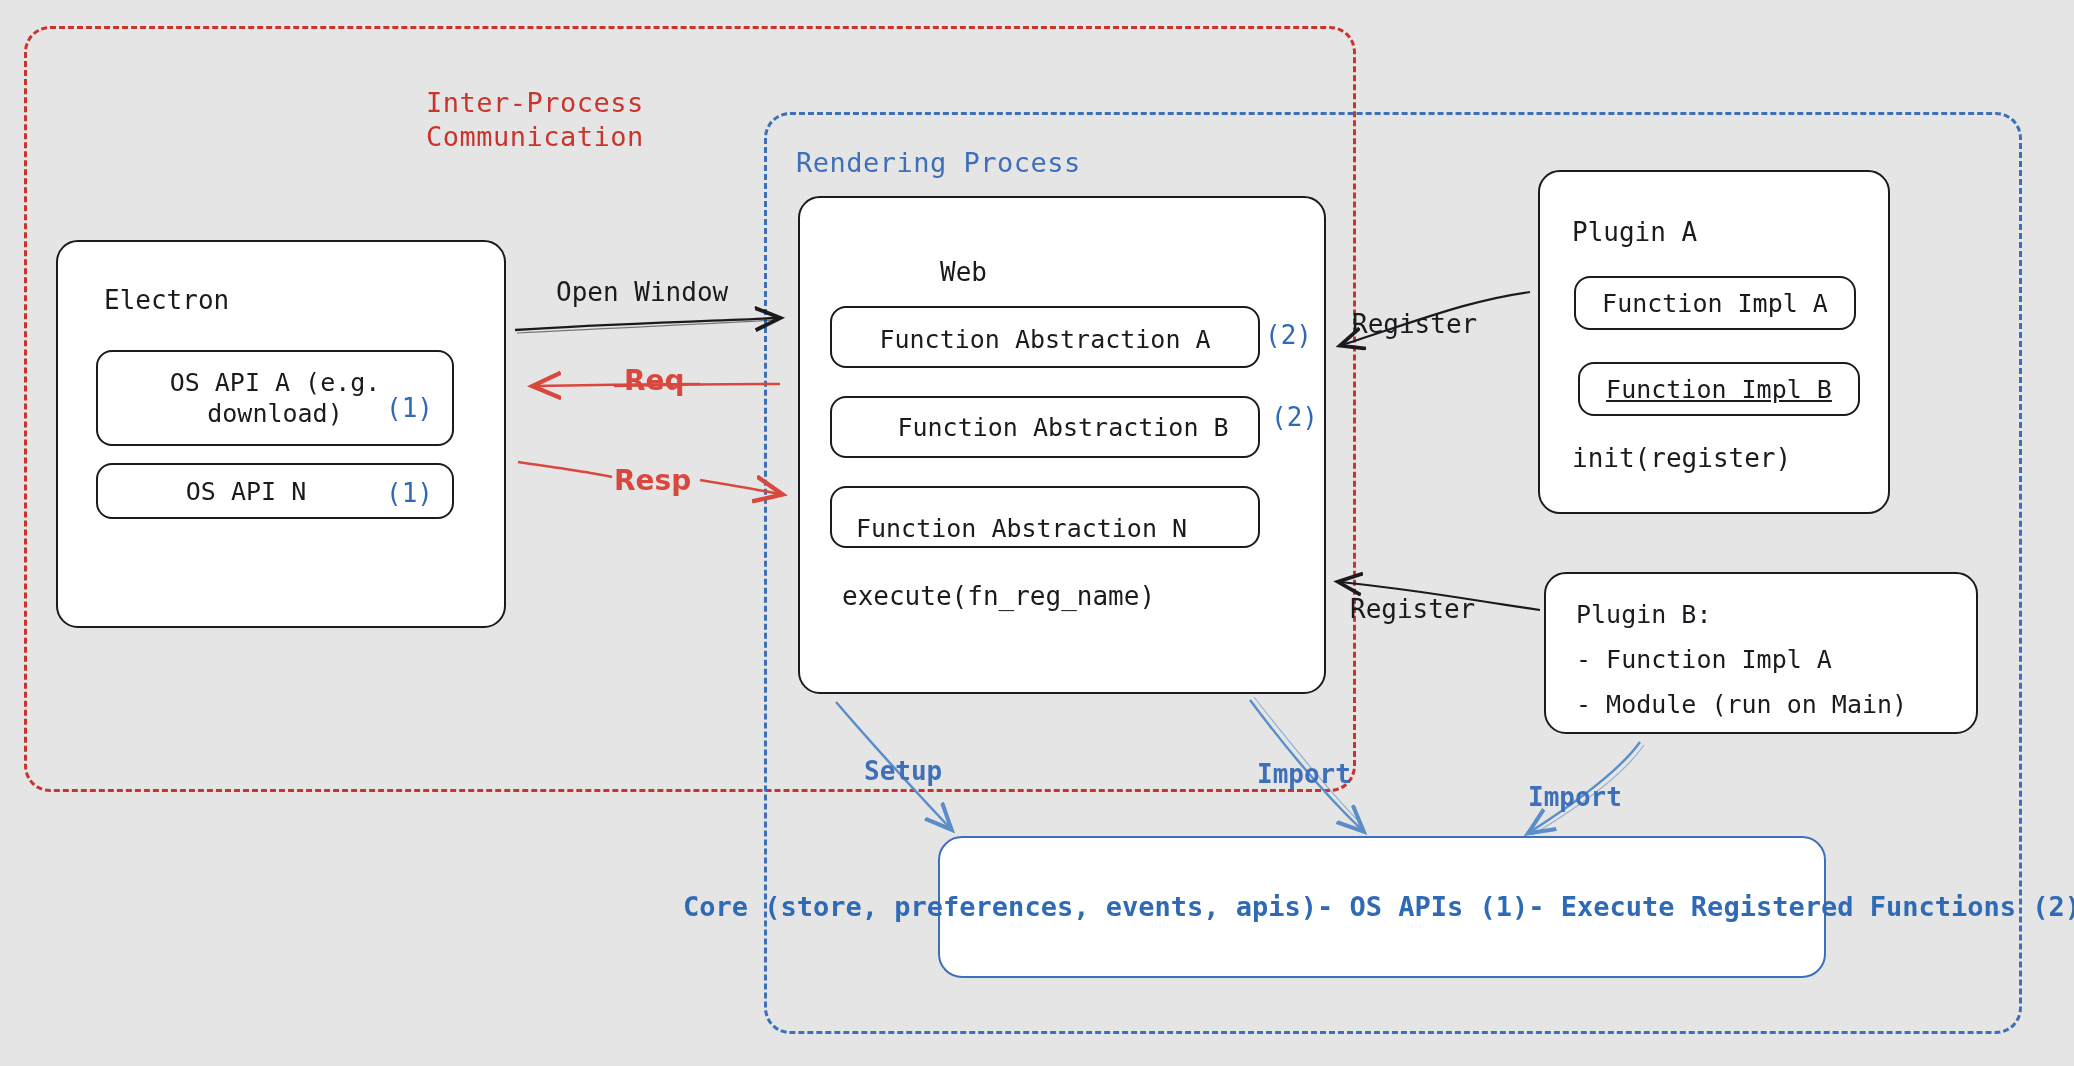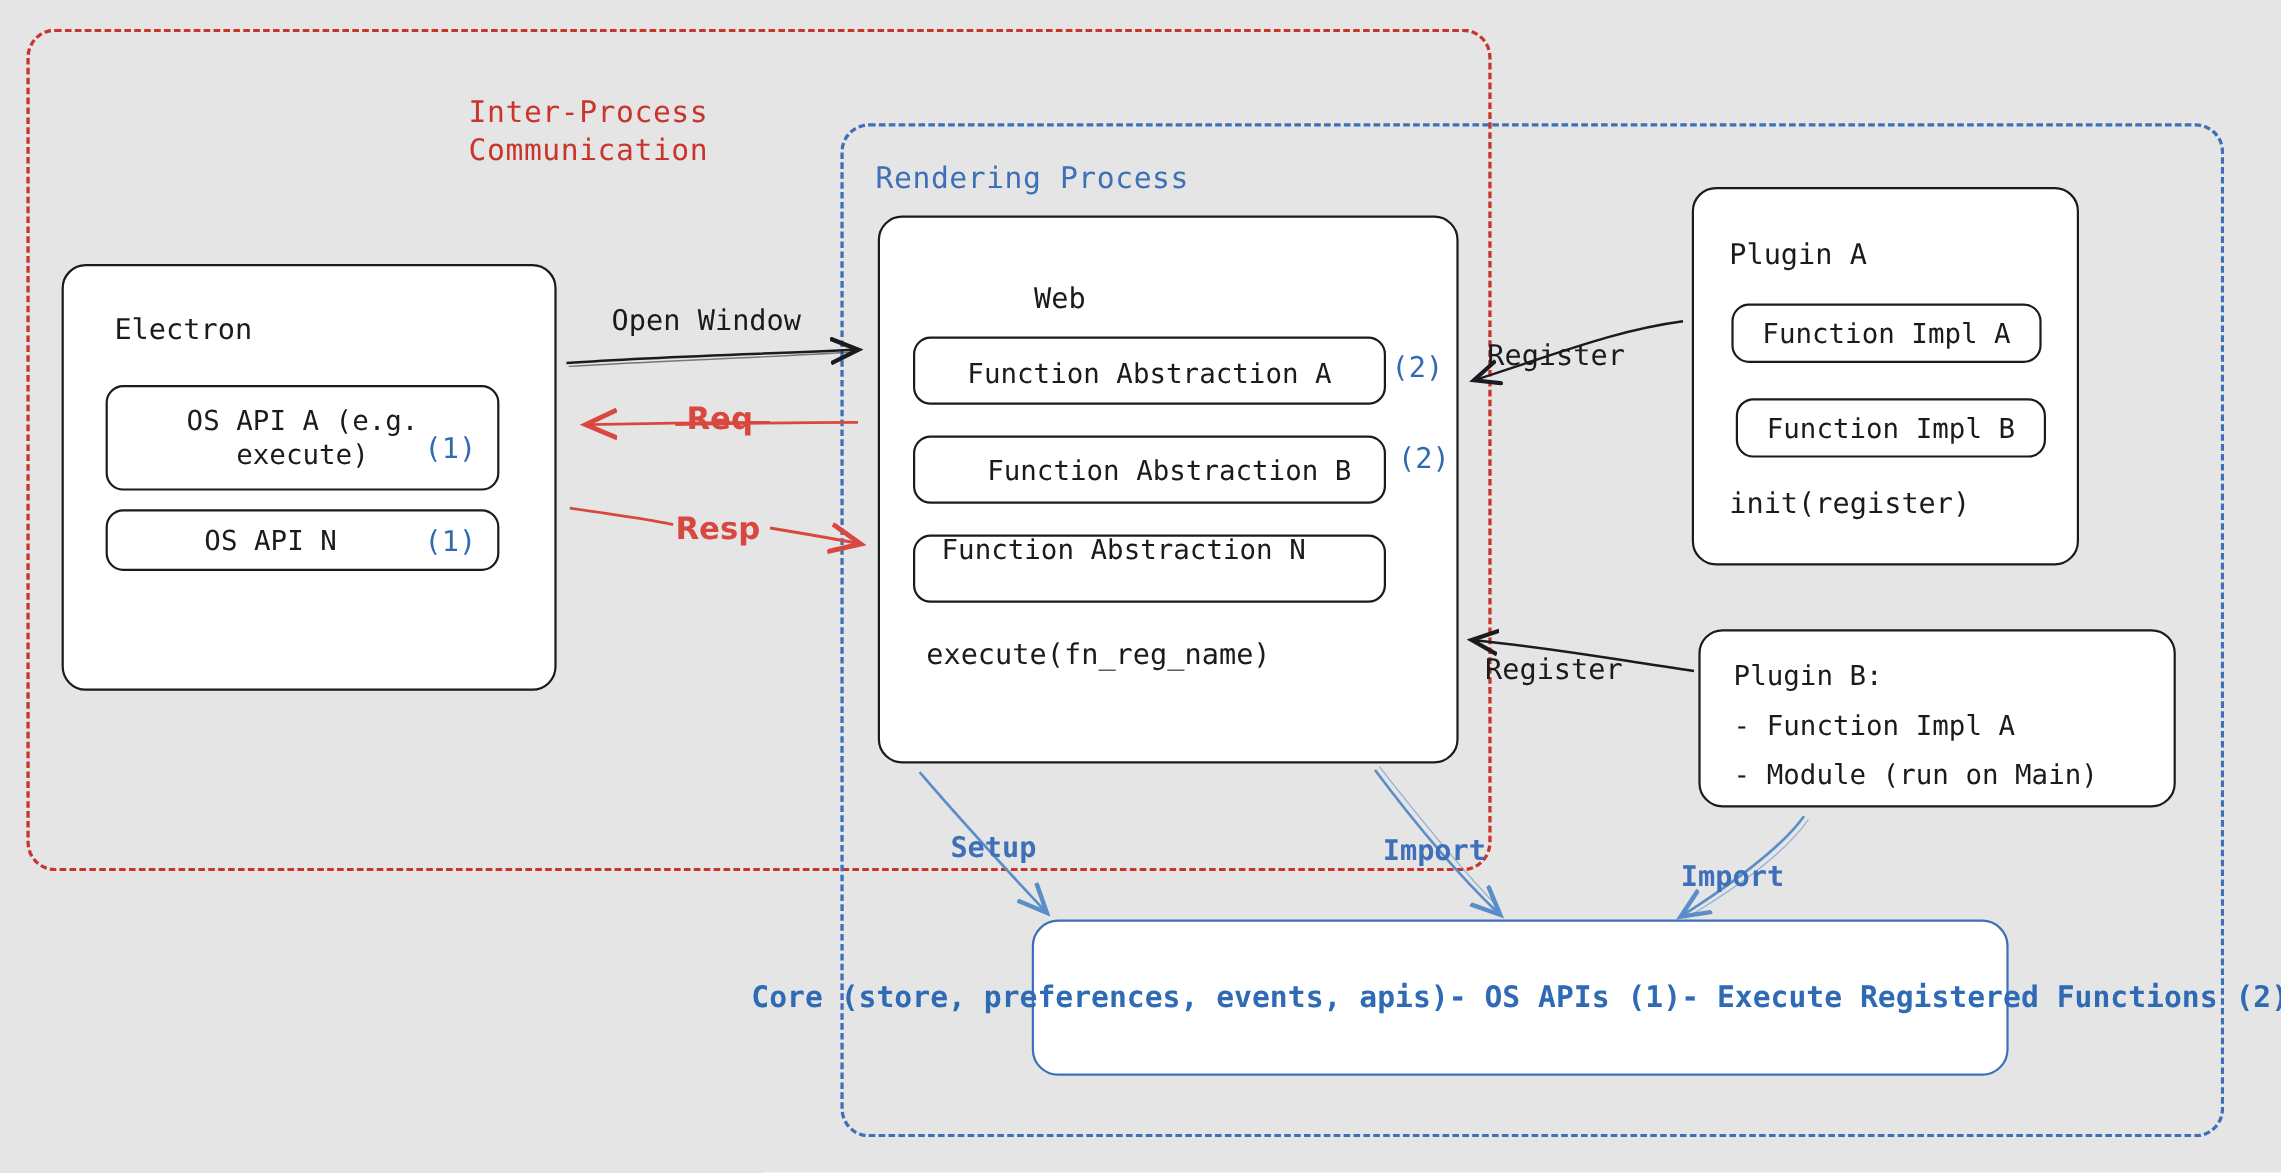--- a/index.html
+++ b/index.html
@@ -86,30 +86,30 @@
   
   #web-box        { left: 798px; top: 196px; width: 528px; height: 498px; }
   #web-title      { left: 940px; top: 256px; }
   #fa-a-box       { left: 830px; top: 306px; width: 430px; height: 62px; }
   #fa-a-text      { left: 830px; top: 306px; width: 430px; height: 67px; }
   #fa-a-tag       { left: 1265px; top: 319px; }
   #fa-b-box       { left: 830px; top: 396px; width: 430px; height: 62px; }
   #fa-b-text      { left: 830px; top: 396px; width: 430px; height: 62px; padding-left: 36px; }
   #fa-b-tag       { left: 1271px; top: 401px; }
   #fa-n-box       { left: 830px; top: 486px; width: 430px; height: 62px; }
-  #fa-n-text      { left: 830px; top: 468px; width: 383px; height: 62px; }
+  #fa-n-text      { left: 830px; top: 497px; width: 383px; height: 62px; }
   #web-exec       { left: 842px; top: 580px; }
 
   
   #plugin-a-box   { left: 1538px; top: 170px; width: 352px; height: 344px; }
   #plugin-a-title { left: 1572px; top: 216px; }
   #impl-a-box     { left: 1574px; top: 276px; width: 282px; height: 54px; }
   #impl-a-text    { left: 1574px; top: 276px; width: 282px; height: 54px; }
   #impl-b-box     { left: 1578px; top: 362px; width: 282px; height: 54px; }
-  #impl-b-text    { left: 1578px; top: 362px; width: 282px; height: 54px; }
+  #impl-b-text    { left: 1578px; top: 362px; width: 282px; height: 54px; text-decoration: underline; }
   #plugin-a-init  { left: 1572px; top: 442px; }
 
   
   #plugin-b-box   { left: 1544px; top: 572px; width: 434px; height: 162px; }
   #plugin-b-lines { left: 1576px; top: 592px; }
   #plugin-b-lines div { font-size: 25px; line-height: 45px; white-space: pre; color:#1b1b1f;}
 
   
   #core-box {
     left: 938px; top: 836px; width: 888px; height: 142px;
@@ -218,21 +218,21 @@
       <path d="M1640,742 C1620,770 1580,800 1530,832" fill="none" stroke="#5b8ec9" stroke-width="2.4" marker-end="url(#ah-blue)"></path>
       <path d="M1644,745 C1624,774 1584,804 1532,835" fill="none" stroke="#5b8ec9" stroke-width="1.2" opacity="0.6"></path>
     </g>
   </svg>
 
   <div class="box" id="electron-box"></div>
   <div class="box-title" id="electron-title">Electron</div>
 
   <div class="box sub" id="os-api-a-box"></div>
   <div class="centered-text" id="os-api-a-text">OS API A (e.g.
-execute)</div>
+download)</div>
   <div class="box-title" id="os-api-a-tag" style="color:#2f6ab5;">(1)</div>
 
   <div class="box sub" id="os-api-n-box"></div>
   <div class="centered-text" id="os-api-n-text">OS API N</div>
   <div class="box-title" id="os-api-n-tag" style="color:#2f6ab5;">(1)</div>
 
   <div class="box" id="web-box"></div>
   <div class="box-title" id="web-title">Web</div>
 
   <div class="box sub" id="fa-a-box"></div>

